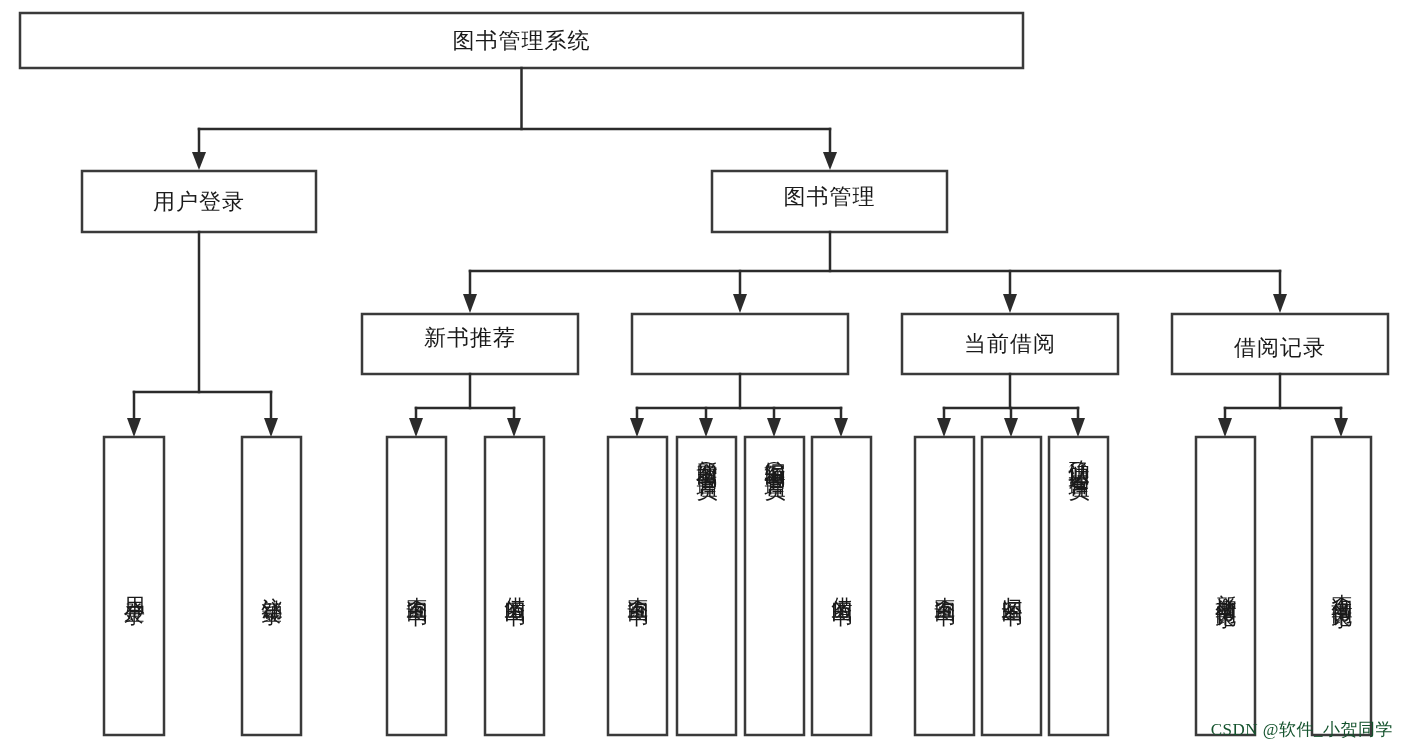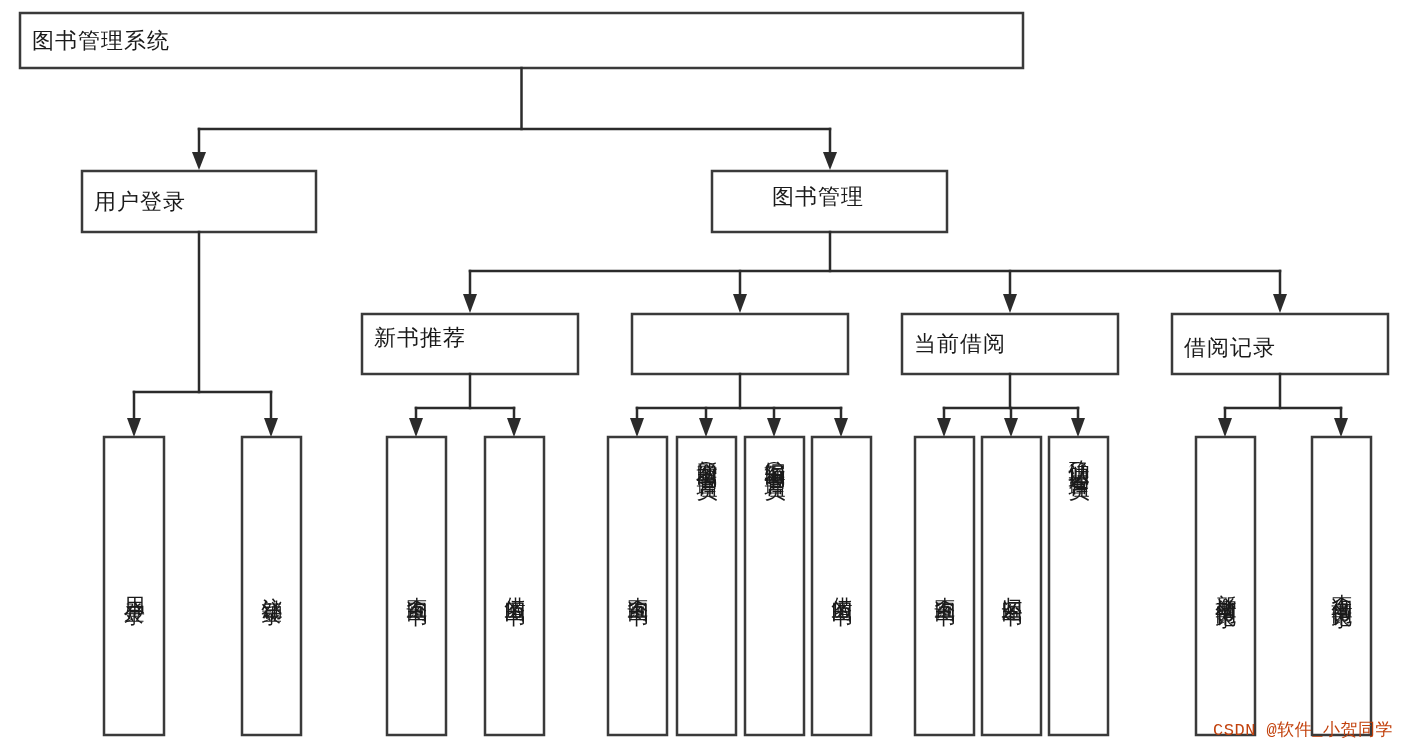--- a/index.html
+++ b/index.html
@@ -56,37 +56,37 @@
     font-size: 21px;
     line-height: 1;
     letter-spacing: 3px;
     color: #1a1a1a;
     white-space: nowrap;
   }
   .hlabel-wrap {
     position: absolute;
     display: flex;
     align-items: center;
+    justify-content: center;
     pointer-events: none;
-    margin-left: 12px;
   }
   .hlabel-text {
     font-family: "DejaVu Sans", "Liberation Sans", sans-serif;
     font-size: 22px;
     color: #1a1a1a;
     letter-spacing: 1px;
     white-space: nowrap;
   }
   #watermark {
     position: absolute;
     right: 12px;
     bottom: 6px;
-    font-family: Liberation Mono, monospace;
+    font-family: Liberation Serif, serif;
     font-size: 17px;
-    color: #c2410c;
+    color: #14532d;
     letter-spacing: 0.5px;
     white-space: nowrap;
     pointer-events: none;
     text-align: center;
   }
 </style>
 </head>
 <body>
 
 <div id="diagram-root">
@@ -188,21 +188,21 @@
 
   </svg>
 
   <div class="hlabel-wrap" style="left:20px; top:13px; width:1003px; height:55px;">
     <span class="hlabel-text">图书管理系统</span>
   </div>
 
   <div class="hlabel-wrap" style="left:82px; top:171px; width:234px; height:61px;">
     <span class="hlabel-text">用户登录</span>
   </div>
-  <div class="hlabel-wrap" style="left:712px; top:171px; width:235px; height:52px;padding-left:48px;">
+  <div class="hlabel-wrap" style="left:712px; top:171px; width:235px; height:52px;">
     <span class="hlabel-text">图书管理</span>
   </div>
 
   <div class="hlabel-wrap" style="left:362px; top:314px; width:216px; height:48px;">
     <span class="hlabel-text">新书推荐</span>
   </div>
   <div class="hlabel-wrap" style="left:902px; top:314px; width:216px; height:60px;border-radius:25px;">
     <span class="hlabel-text">当前借阅</span>
   </div>
   <div class="hlabel-wrap" style="left:1172px; top:314px; width:216px; height:68px;">

